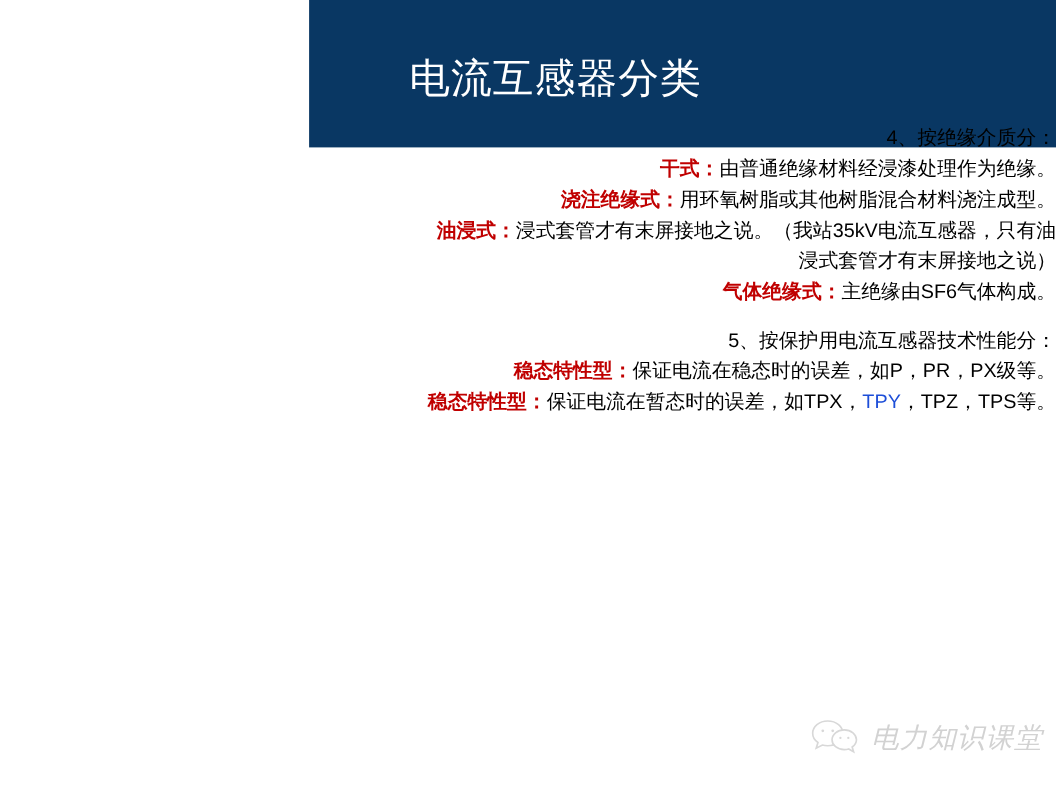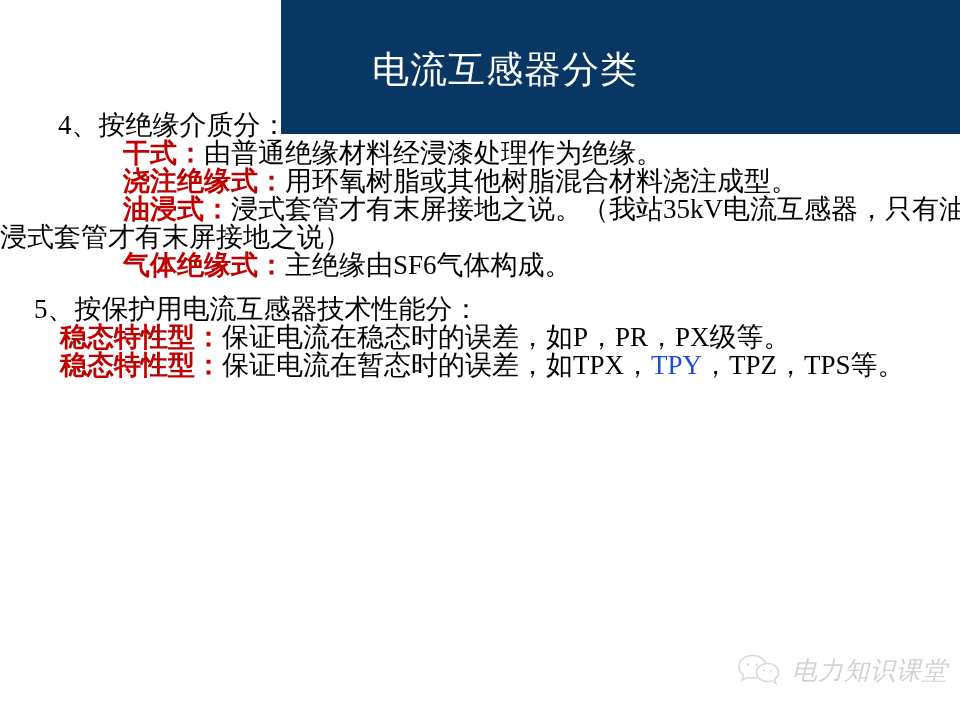--- a/index.html
+++ b/index.html
@@ -21,44 +21,45 @@
     left: 281px;
     top: 0;
     width: 679px;
     height: 134px;
     background: #093763;
   }
   #title-text {
     position: absolute;
     left: 91px;           
     top: 54px;
-    font-family: Liberation Mono, monospace;
+    font-family: Liberation Serif, serif;
     font-size: 37px;
     font-weight: 400;
     letter-spacing: 1px;
     color: #ffffff;
     white-space: nowrap;
     line-height: 1;
   }
 
   
   #content {
     position: absolute;
     left: 0;
     top: 111px;
     width: 960px;
   }
   .line {
     position: relative;
     height: 28px;
     line-height: 28px;
-    font-size: 27px;
+    font-size: 18px;
     color: #000000;
     white-space: nowrap;
-    font-family: Liberation Serif, serif;
+    font-family: Liberation Sans, sans-serif;
+    text-align: right;
   }
   .line .txt { display: inline; }
   .red   { color: #c00000; font-weight: 700; }
   .blue  { color: #1d4ed8; }
   .black { color: #000000; }
 
   .ind-num-4 { padding-left: 58px; }
   .ind-num-5 { padding-left: 34px; }
   .ind-sub-a { padding-left: 99px; margin-left: 24px; }
   .ind-sub-b { padding-left: 60px; }

